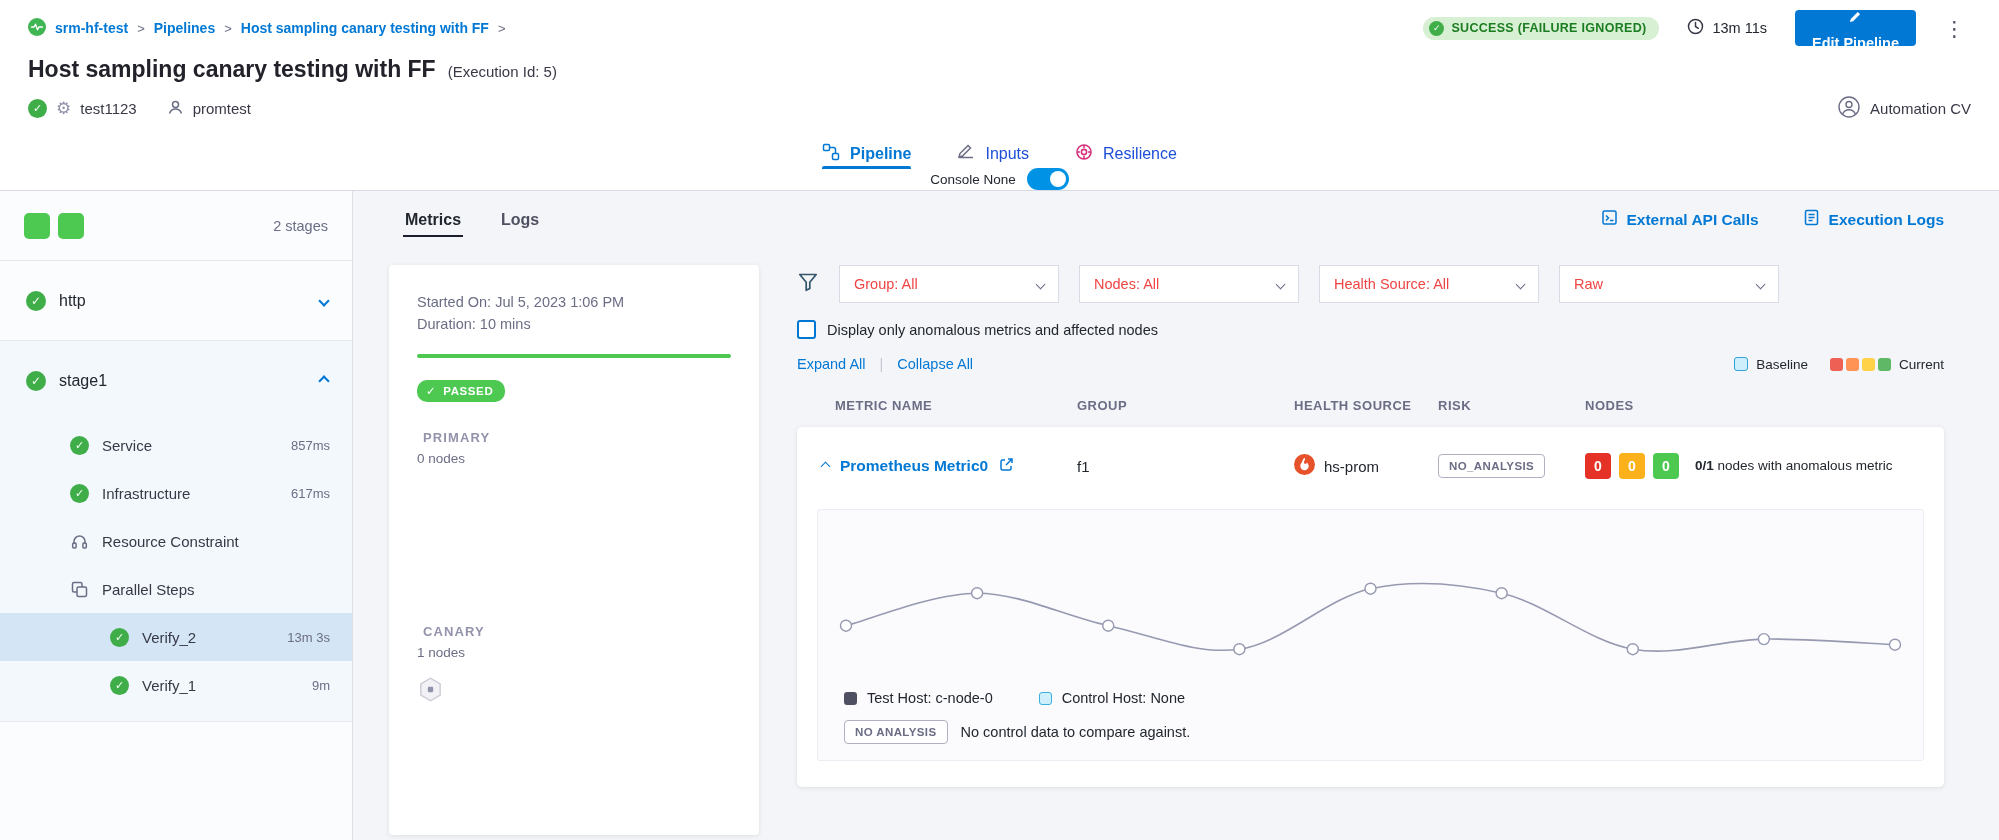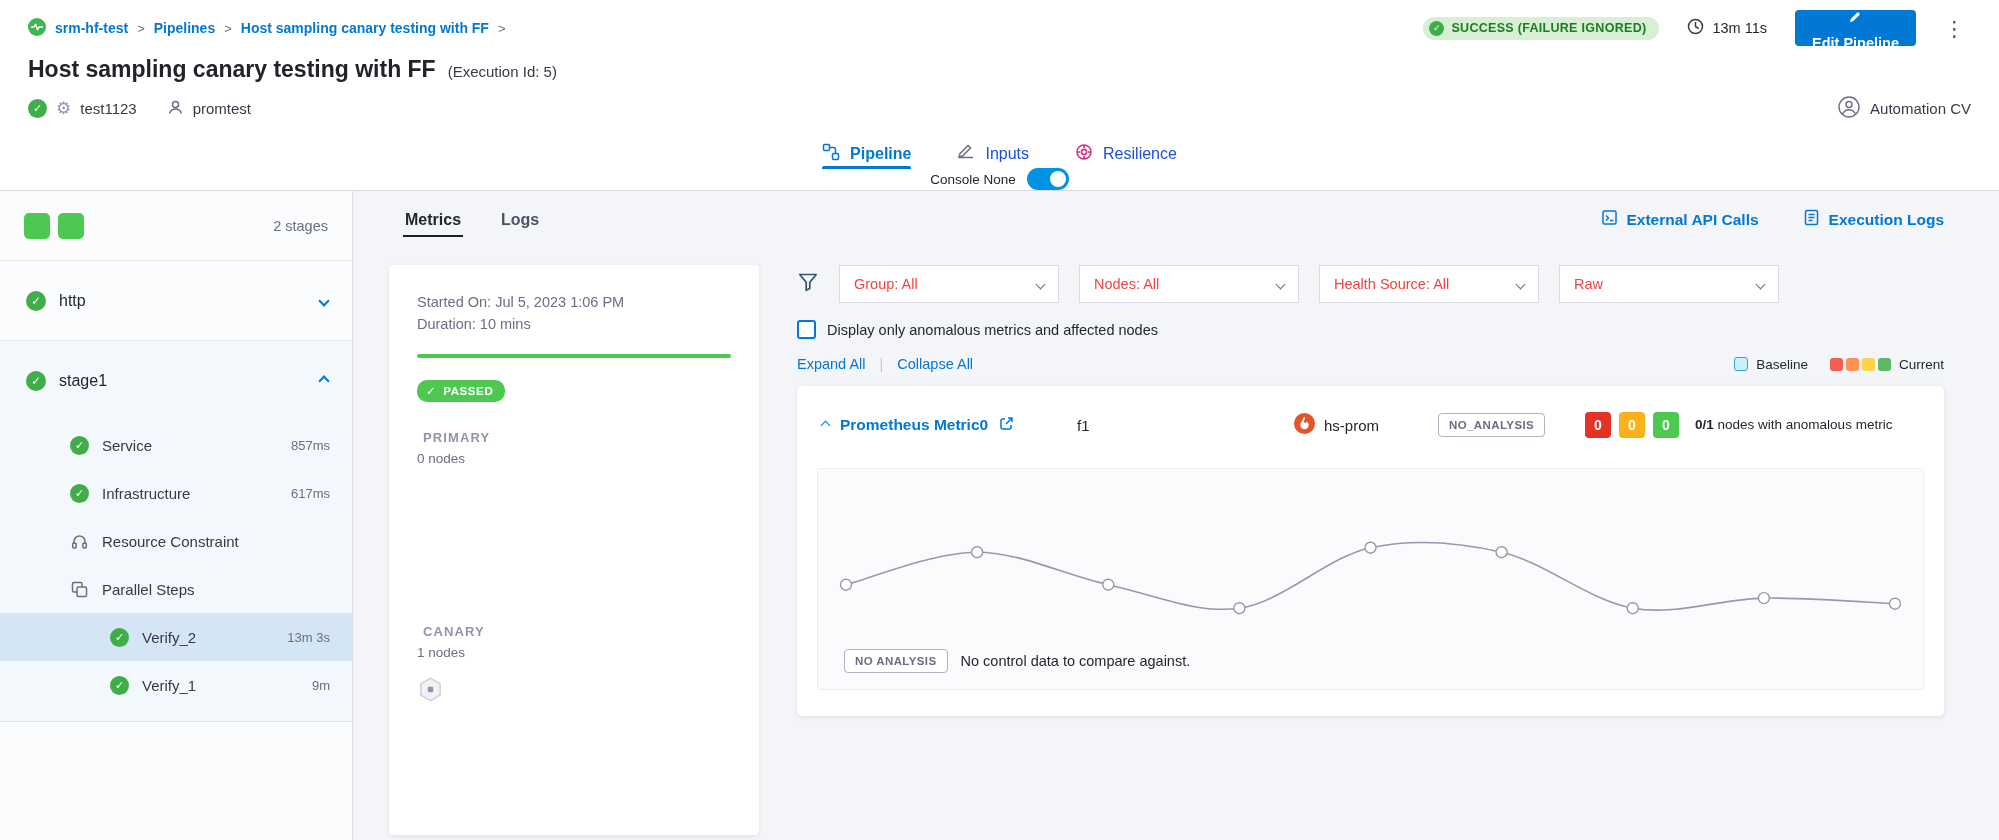--- a/index.html
+++ b/index.html
@@ -432,20 +432,27 @@
               <span class="risk-strip">
                 <span class="lg-sq rs-red"></span>
                 <span class="lg-sq rs-orange"></span>
                 <span class="lg-sq rs-yellow"></span>
                 <span class="lg-sq rs-green"></span>
               </span>
               <span>Current</span>
             </div>
           </div>
 
+          <div class="table-head">
+            <span>METRIC NAME</span>
+            <span>GROUP</span>
+            <span>HEALTH SOURCE</span>
+            <span>RISK</span>
+            <span>NODES</span>
+          </div>
 
           <div class="metric-card">
             <div class="metric-row">
               <div class="m-name">
                 <span class="chev up blue sm"></span>
                 <a>Prometheus Metric0</a>
                 <span>
                   <svg width="15" height="15" viewBox="0 0 15 15" fill="none" stroke="#0278d5" stroke-width="1.5">
                       <path d="M6 3H3.5A1.5 1.5 0 0 0 2 4.5v7A1.5 1.5 0 0 0 3.5 13h7a1.5 1.5 0 0 0 1.5-1.5V9"></path>
                       <path d="M9 2h4v4M13 2L7 8"></path>
@@ -479,20 +486,30 @@
                   <circle cx="28" cy="99.68" r="5.5" fill="#fff" stroke="#9699b0" stroke-width="1.4"></circle>
                   <circle cx="159.125" cy="67.2" r="5.5" fill="#fff" stroke="#9699b0" stroke-width="1.4"></circle>
                   <circle cx="290.25" cy="99.68" r="5.5" fill="#fff" stroke="#9699b0" stroke-width="1.4"></circle>
                   <circle cx="421.375" cy="123.2" r="5.5" fill="#fff" stroke="#9699b0" stroke-width="1.4"></circle>
                   <circle cx="552.5" cy="62.72" r="5.5" fill="#fff" stroke="#9699b0" stroke-width="1.4"></circle>
                   <circle cx="683.625" cy="67.2" r="5.5" fill="#fff" stroke="#9699b0" stroke-width="1.4"></circle>
                   <circle cx="814.75" cy="123.2" r="5.5" fill="#fff" stroke="#9699b0" stroke-width="1.4"></circle>
                   <circle cx="945.875" cy="113.12" r="5.5" fill="#fff" stroke="#9699b0" stroke-width="1.4"></circle>
                   <circle cx="1077" cy="118.72" r="5.5" fill="#fff" stroke="#9699b0" stroke-width="1.4"></circle>
                 </svg>
+              <div class="host-legend">
+                <span class="host-item">
+                  <span class="hl-sq hl-test"></span>
+                  <span>Test Host: c-node-0</span>
+                </span>
+                <span class="host-item">
+                  <span class="hl-sq hl-control"></span>
+                  <span>Control Host: None</span>
+                </span>
+              </div>
               <div class="analysis-row">
                 <span class="na-badge">NO ANALYSIS</span>
                 <span>No control data to compare against.</span>
               </div>
             </div>
           </div>
 
         </section>
       </div>
     </main>

